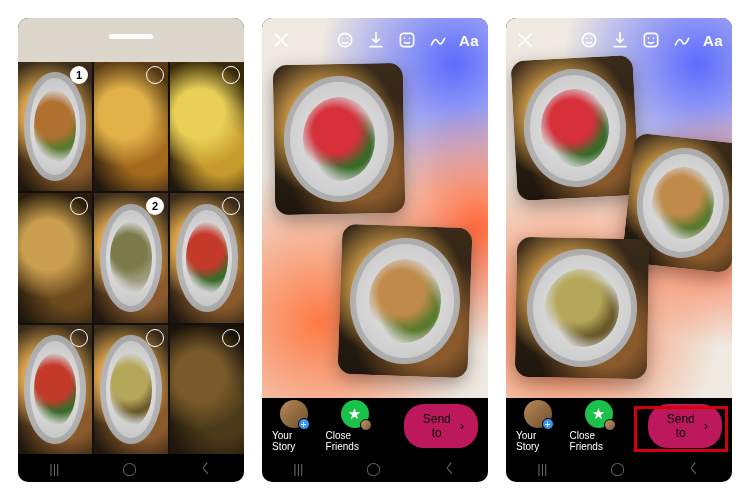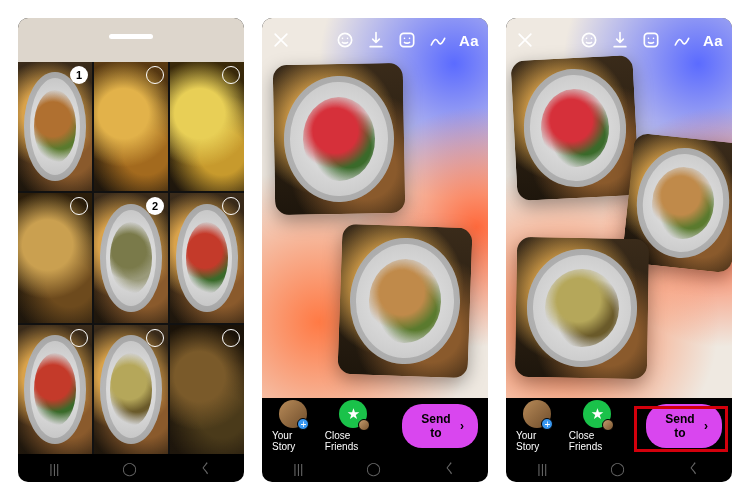--- a/index.html
+++ b/index.html
@@ -108,21 +108,21 @@
     display:flex; align-items:center; justify-content:center; border:1.5px solid #000;
   }
   .cf .av { background:#1ac24a; display:flex; align-items:center; justify-content:center; }
   .cf .star { color:#fff; font-size:15px; }
   .cf .mini {
     position:absolute; right:-3px; bottom:-3px; width:12px; height:12px;
     border-radius:50%; background:linear-gradient(135deg,#c59b6d,#7a5530); border:1.5px solid #000;
   }
   .actions .grow { flex:1; }
   .sendto {
-    background:#d946ef; color:#000; font-weight:700; font-size:12px;
+    background:#be185d; color:#000; font-weight:400; font-size:12px;
     border-radius:20px; padding:8px 14px; display:flex; align-items:center; gap:4px;
     border:none;
   }
   .highlight-box {
     position:absolute; border:3px solid #d3000c; pointer-events:none;
   }
 </style>
 </head>
 <body>
 

